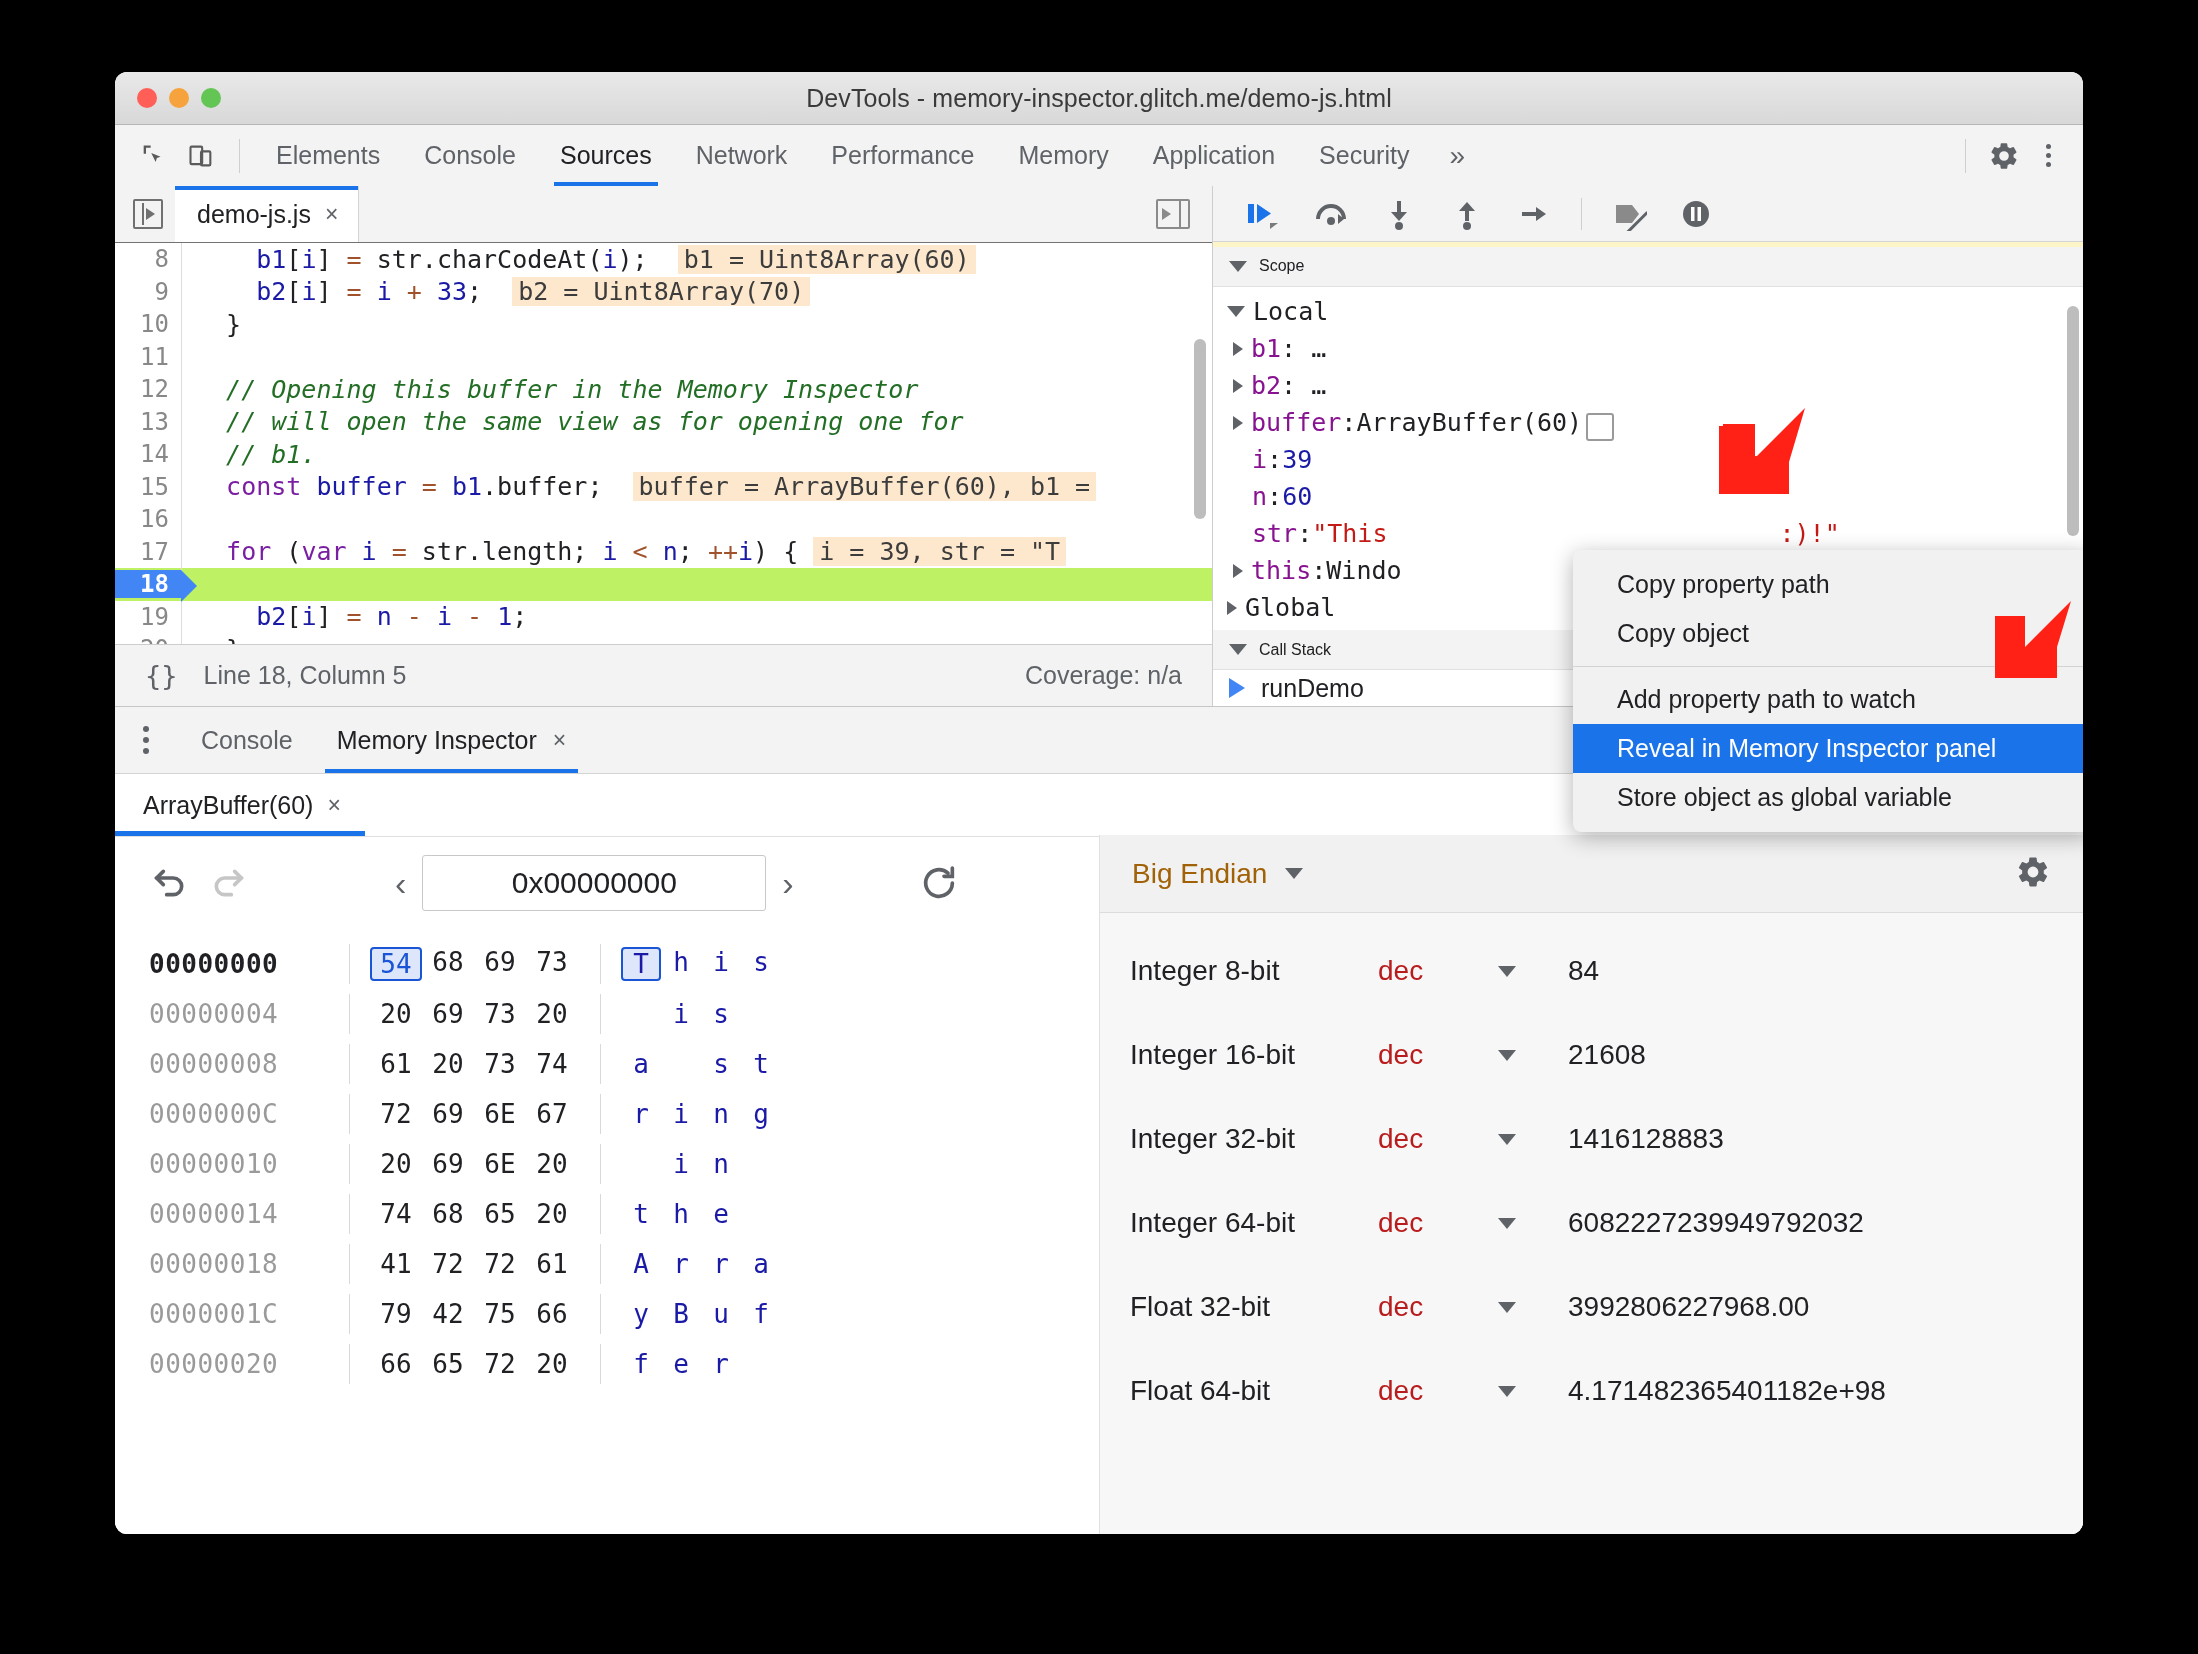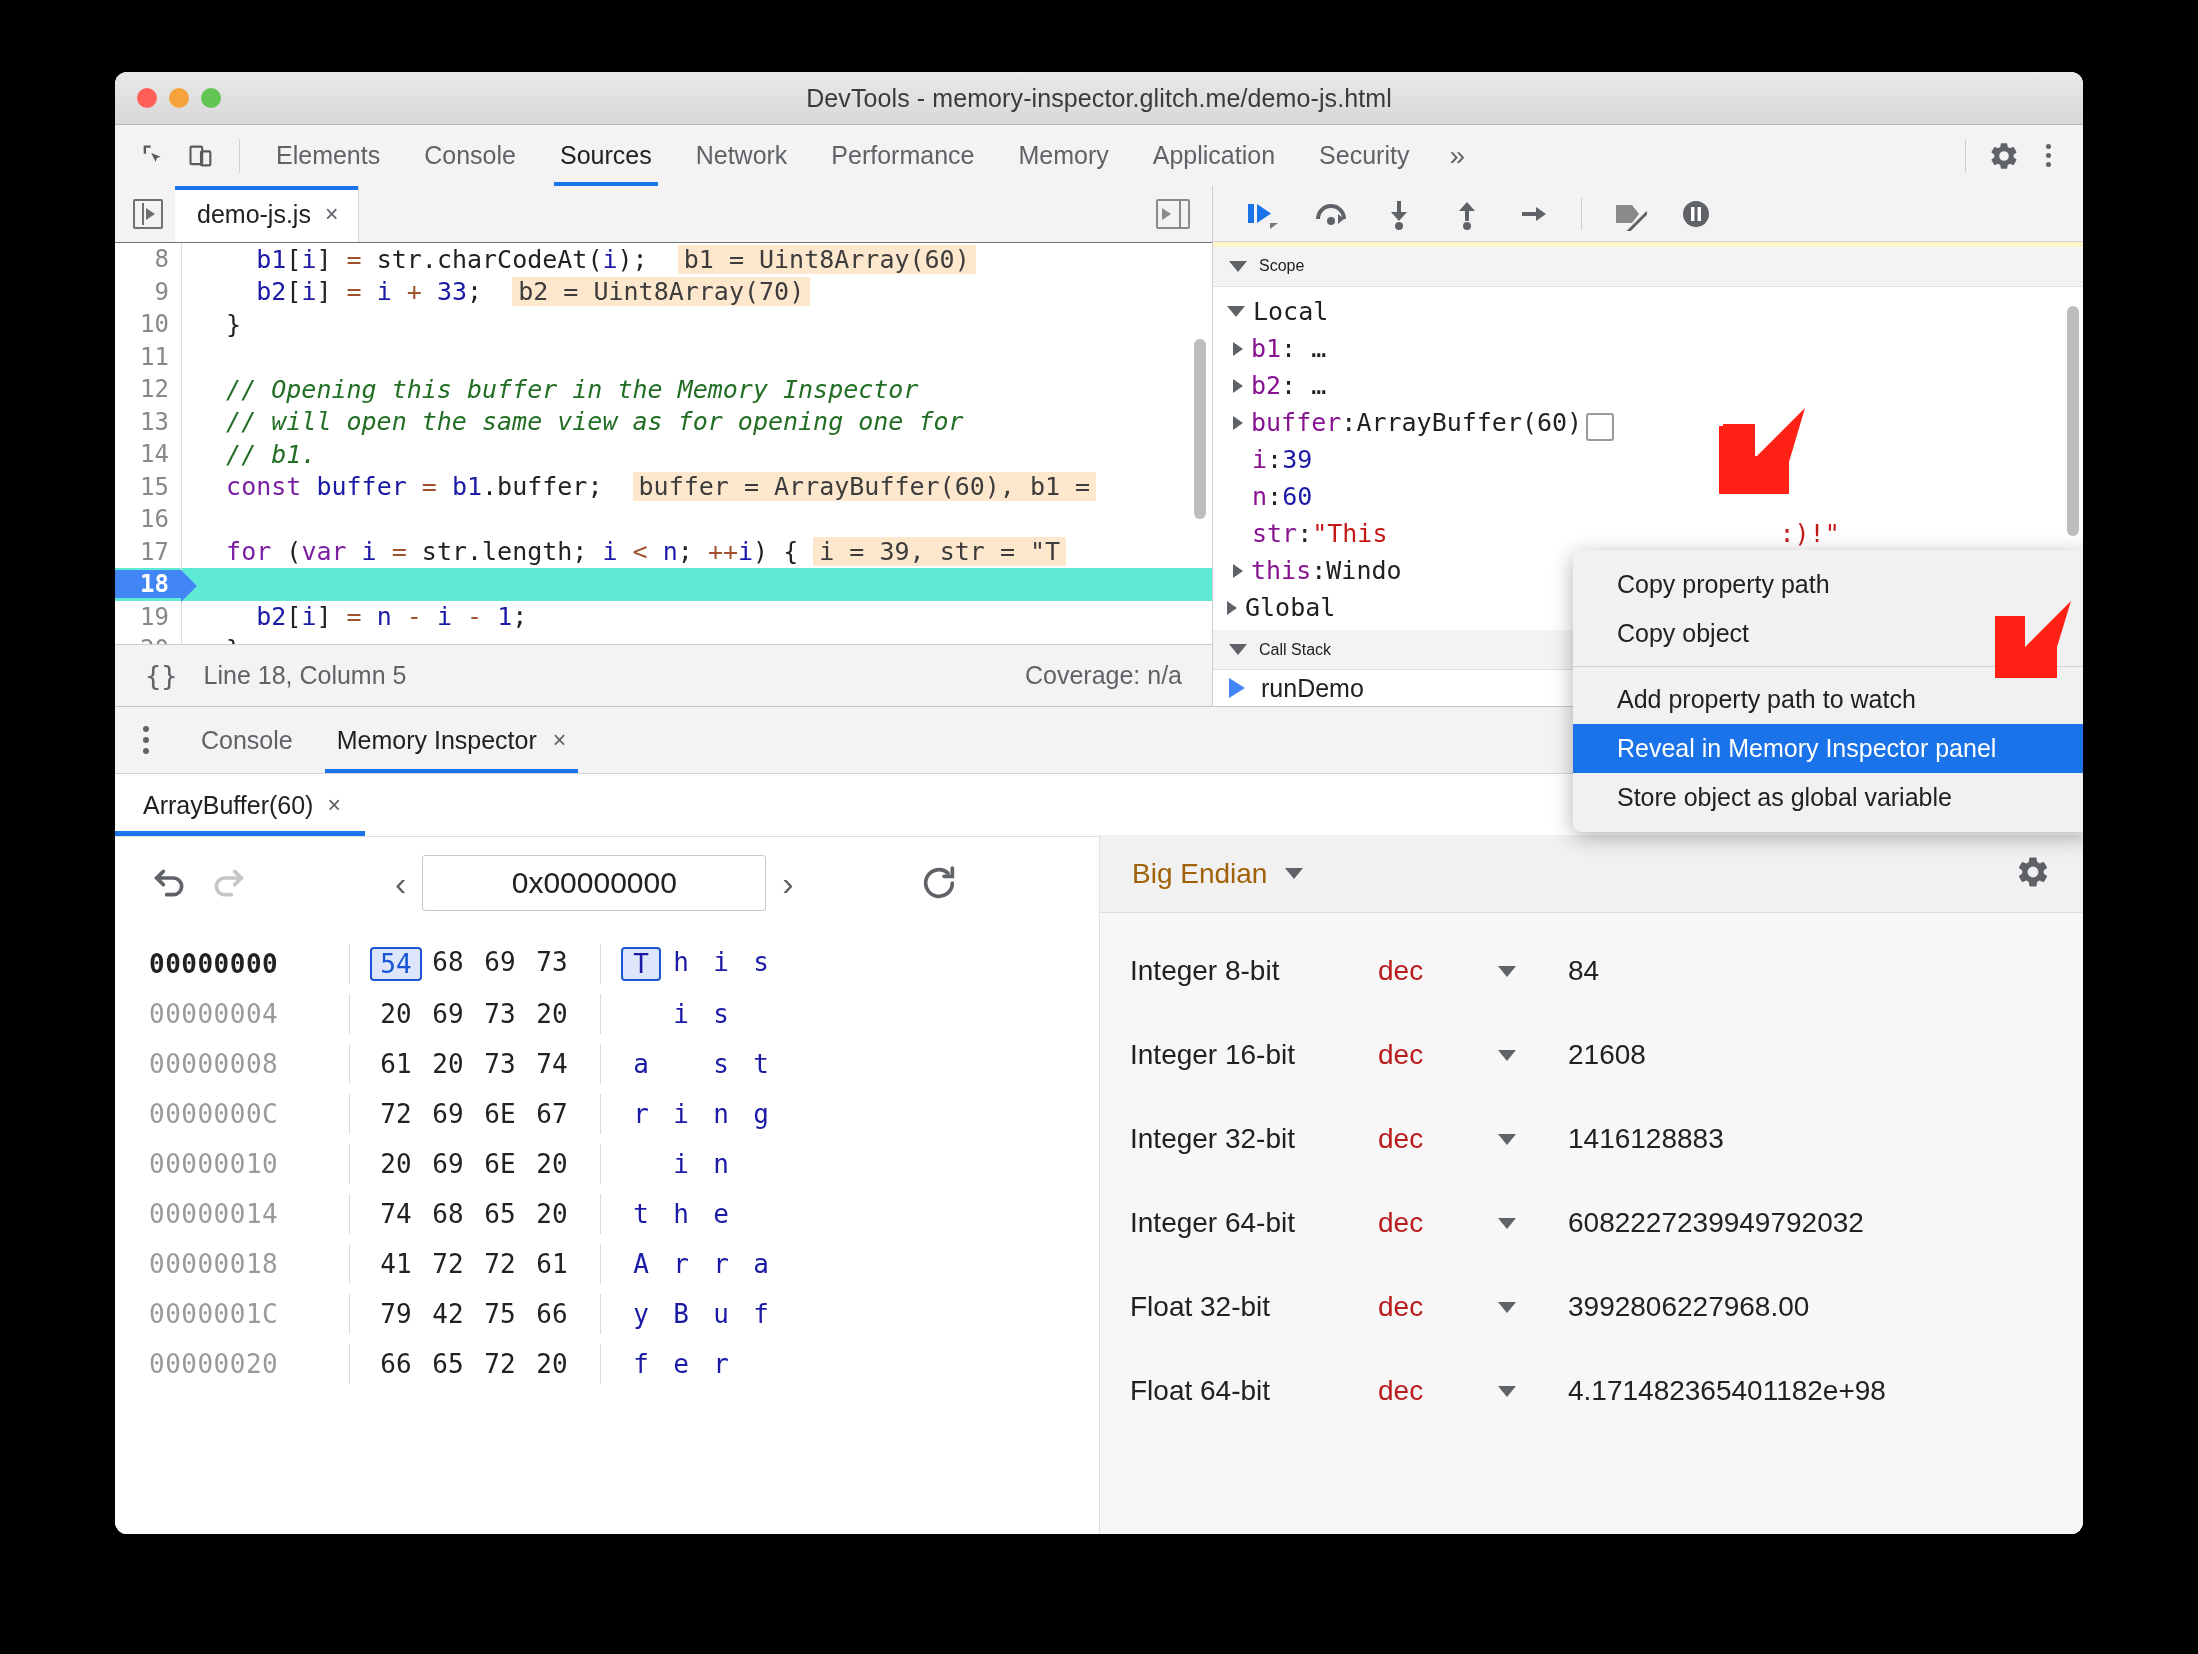--- a/index.html
+++ b/index.html
@@ -93,21 +93,21 @@
     content:"";width:0;height:0;border-left:9px solid #8a8a8a;
     border-top:6px solid transparent;border-bottom:6px solid transparent;margin-left:4px;
   }
   .split-ico .g:after{content:"";position:absolute;right:7px;top:0;bottom:0;width:2px;background:#8a8a8a;}
 
   .code{
     flex:1;position:relative;overflow:hidden;background:#fff;
     font-family:"DejaVu Sans Mono", monospace;font-size:25px;
   }
   .cline{display:flex;height:32.5px;align-items:center;white-space:pre;}
-  .cline.hl{background:#5eead4;}
+  .cline.hl{background:#bef264;}
   .gut{
     width:66px;min-width:66px;text-align:right;padding-right:12px;box-sizing:border-box;
     color:#888;font-size:24px;
   }
   .cline.hl .gut{
     background:#4285f4;color:#fff;position:relative;font-weight:bold;
   }
   .cline.hl .gut:after{
     content:"";position:absolute;right:-16px;top:0;width:0;height:0;
     border-left:16px solid #4285f4;border-top:16px solid transparent;border-bottom:16px solid transparent;

